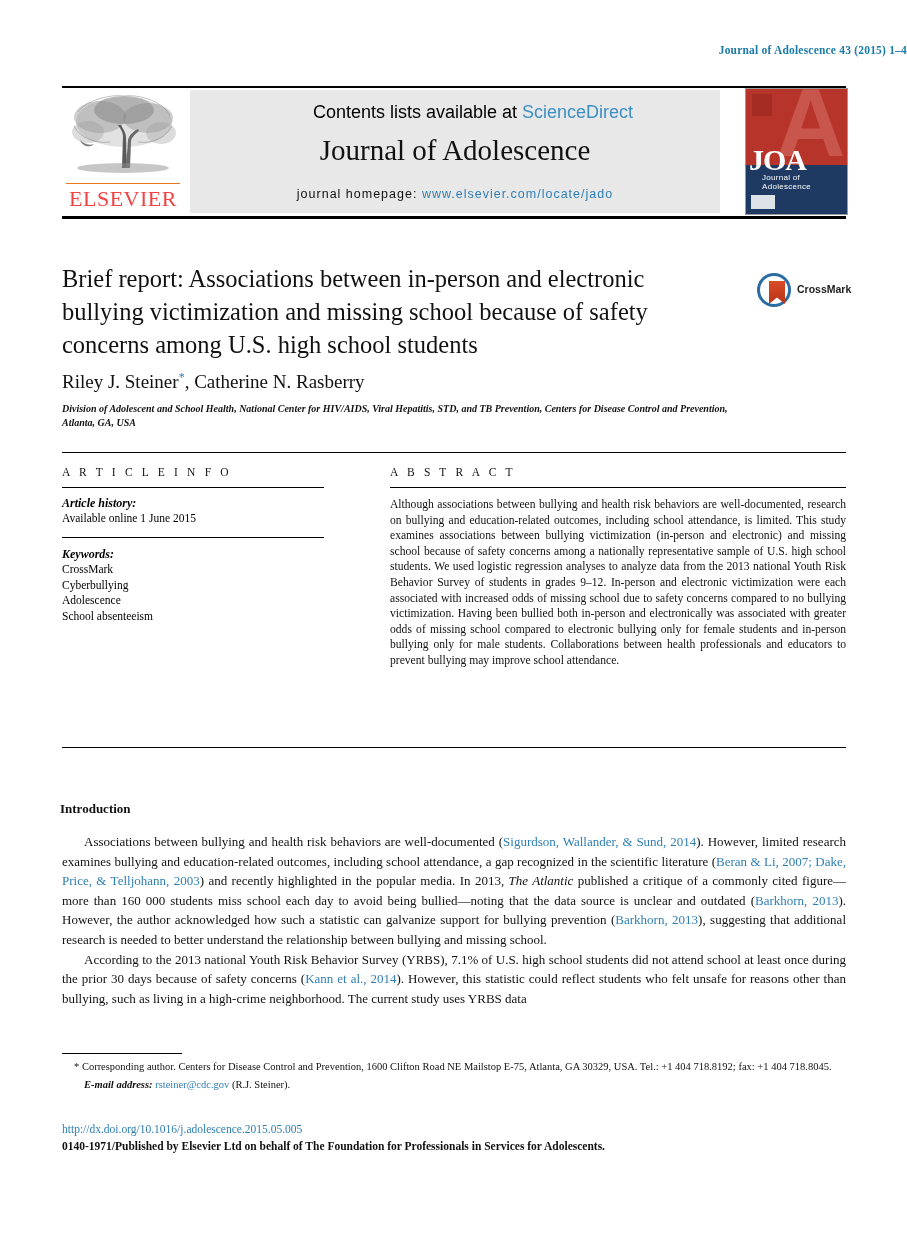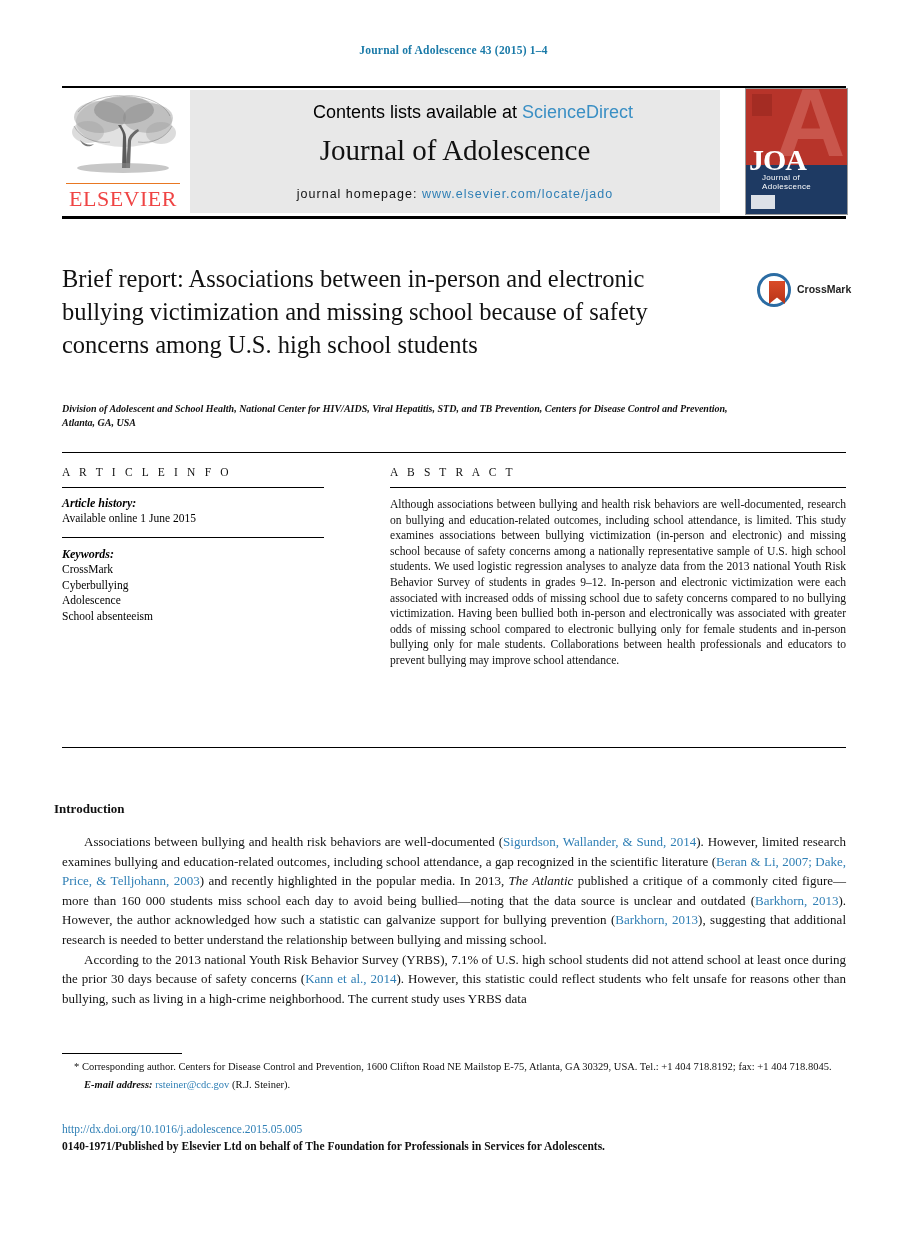--- a/index.html
+++ b/index.html
@@ -20,21 +20,21 @@
     left: 0; top: 0;
     width: 907px;
     height: 1238px;
   }
 
   
   .running-head {
     position: absolute;
     left: 0; top: 44px;
     width: 907px;
-    text-align: center;
+    text-align: right;
     font-family: "Liberation Serif", serif;
     font-size: 11.5px;
     font-weight: bold;
     color: #1a7aa8;
     letter-spacing: .2px;
   }
 
   
   .masthead-rule-top {
     position: absolute;
@@ -332,21 +332,21 @@
     position: absolute;
     left: 62px; top: 747px;
     width: 784px;
     height: 1px;
     background: #000;
   }
 
   
   .body-sec-title {
     position: absolute;
-    left: 54px; top: 801px;
+    left: 60px; top: 801px;
     font-family: "Liberation Serif", serif;
     font-size: 13px;
     font-weight: bold;
     color: #111;
   }
   .body-text {
     position: absolute;
     left: 62px; top: 832px;
     width: 784px;
     font-family: "Liberation Serif", serif;
@@ -464,20 +464,23 @@
 
   <div class="title">Brief report: Associations between in-person and electronic bullying victimization and missing school because of safety concerns among U.S. high school students</div>
 
   <div class="crossmark">
     <div class="cm-circle">
       <div class="cm-mark"></div>
     </div>
     <div class="cm-text">CrossMark</div>
   </div>
 
+  <div class="authors">
+    <span>Riley J. Steiner</span><sup>*</sup><span>, Catherine N. Rasberry</span>
+  </div>
 
   <div class="affiliation">Division of Adolescent and School Health, National Center for HIV/AIDS, Viral Hepatitis, STD, and TB Prevention, Centers for Disease Control and Prevention, Atlanta, GA, USA</div>
 
   <div class="rule-wide-top"></div>
 
   <div class="col-info">
     <div class="sec-head">A R T I C L E   I N F O</div>
     <div class="hr-thin"></div>
     <div class="info-label">Article history:</div>
     <div class="info-line">Available online 1 June 2015</div>

